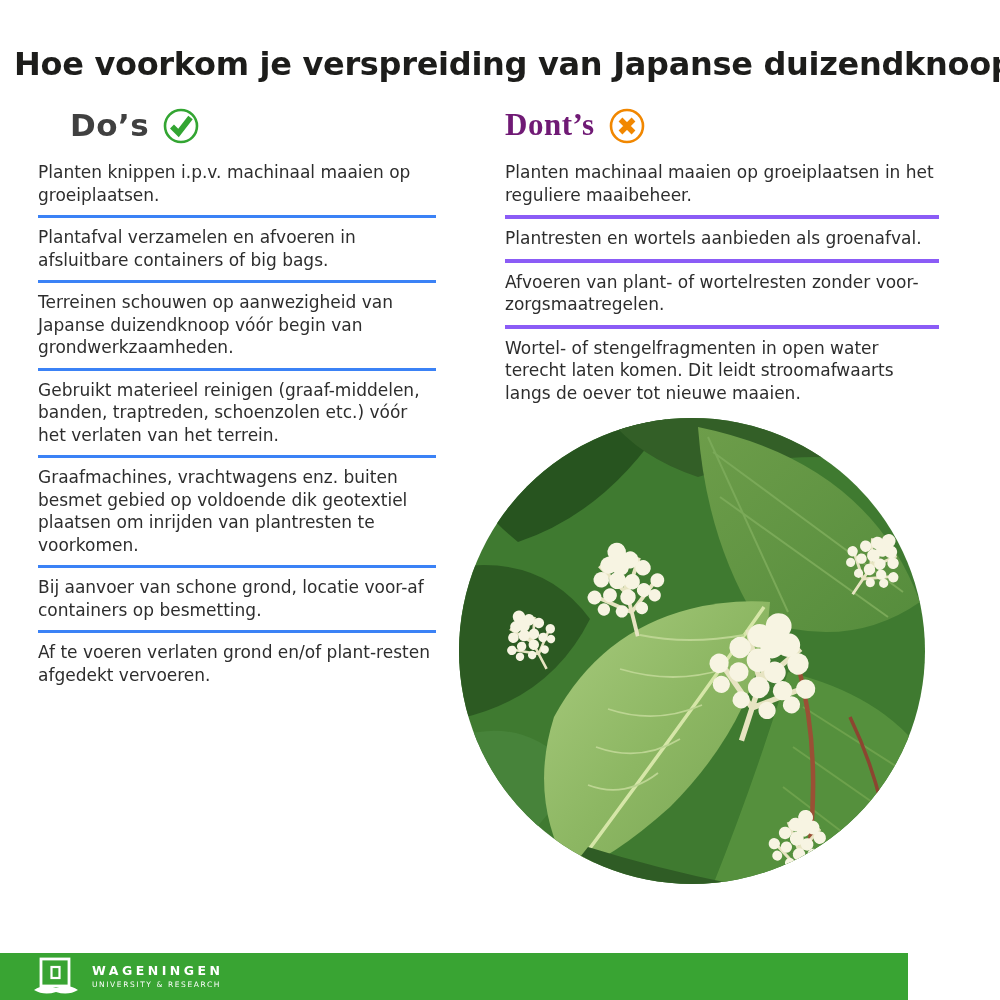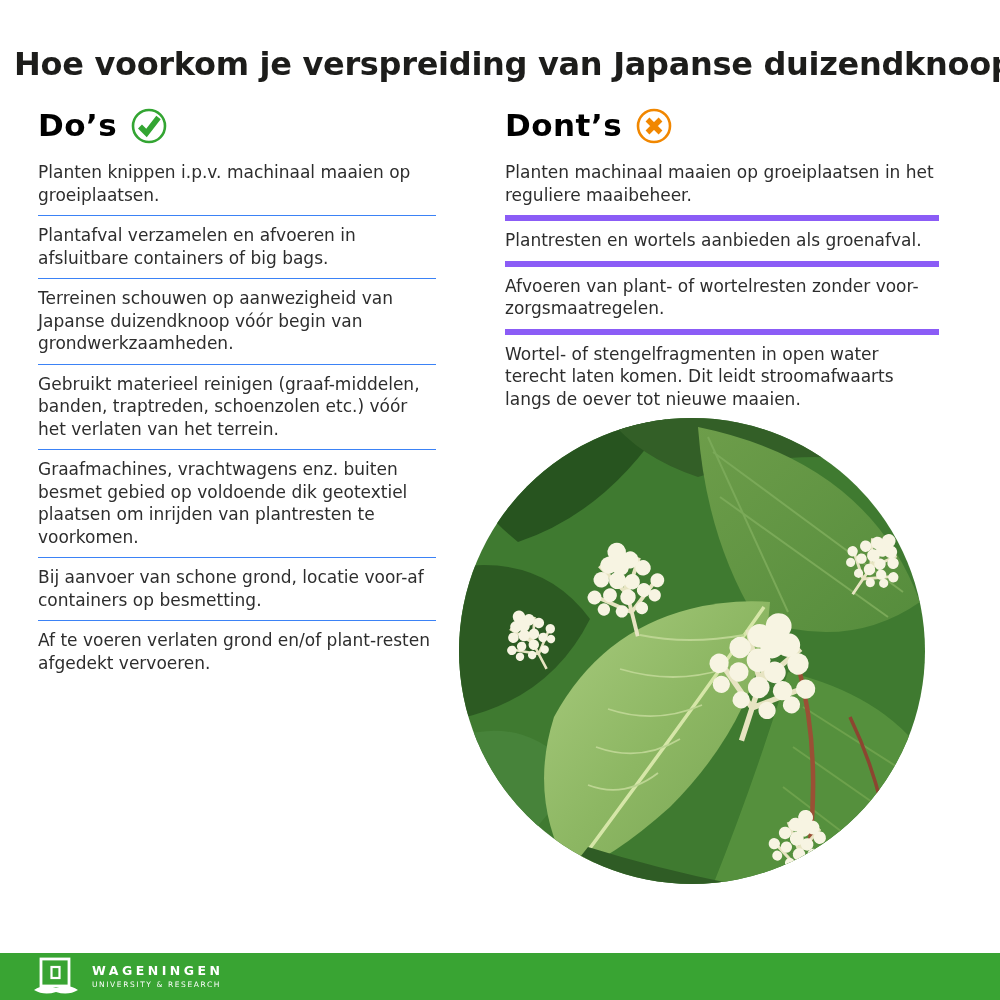--- a/index.html
+++ b/index.html
@@ -9,36 +9,36 @@
   }
   .title{
     position:absolute;left:14px;top:24px;
     font-size:32px;color:#1d1d1b;white-space:nowrap;letter-spacing:-0.3px;
   }
   .col{position:absolute;top:103px;}
   .col-dos{left:38px;width:398px;}
   .col-donts{left:505px;width:434px;}
   .col-header{display:flex;align-items:center;gap:12px;height:44px;margin-bottom:12px;}
   .col-header .hd{font-size:31px;font-weight:bold;letter-spacing:0.5px;}
-  .col-dos .hd{color:#000000;}
-  .col-donts .hd{color:#000000;}
+  .col-dos .hd{color:#404040;margin-left:32px;}
+  .col-donts .hd{color:#701a75;font-family:Liberation Serif, serif;}
   .items{list-style:none;margin:0;padding:0;}
   .item{
     font-size:17px;line-height:22.5px;color:#2d2d2d;
     padding:8px 0 9px;
   }
   .item:first-child{padding-top:2px;}
-  .col-dos .item{border-bottom:1px solid #3b82f6;}
-  .col-donts .item{border-bottom:6px solid #8b5cf6;}
+  .col-dos .item{border-bottom:3px solid #3b82f6;}
+  .col-donts .item{border-bottom:4px solid #8b5cf6;}
   .col-dos .item:last-child,.col-donts .item:last-child{border-bottom:none;}
   .photo{
     position:absolute;left:458px;top:417px;width:468px;height:468px;
   }
   .footer{
-    position:absolute;left:0;bottom:0;width:1000px;height:47px;background:#39a433;
+    position:absolute;left:0;bottom:0;width:908px;height:47px;background:#39a433;
   }
   .logo{position:absolute;left:30px;top:3px;display:flex;align-items:center;gap:10px;}
   .logo-text .l1{color:#ffffff;font-size:12.5px;font-weight:bold;letter-spacing:3.5px;line-height:14px;}
   .logo-text .l2{color:#ffffff;font-size:7.5px;letter-spacing:1.6px;line-height:10px;margin-top:2px;}
   svg{display:block;}
 </style>
 </head>
 <body>
 
 <h1 class="title">Hoe voorkom je verspreiding van Japanse duizendknoop?</h1>

